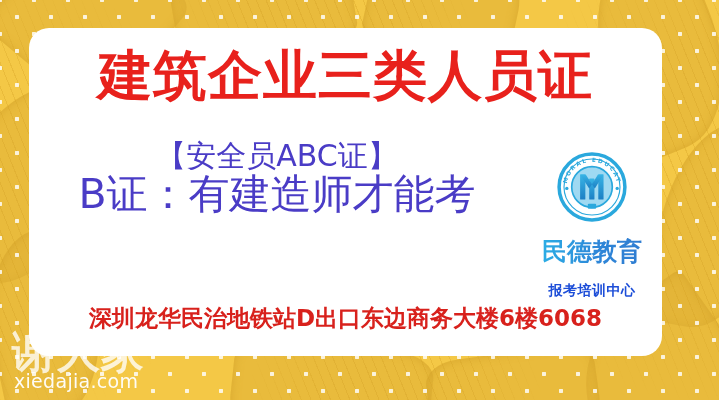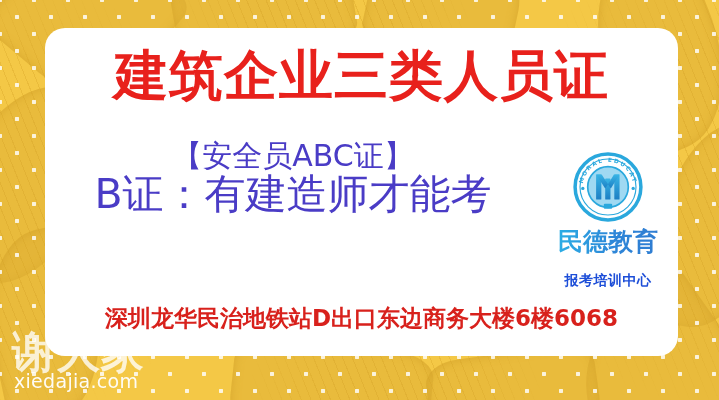--- a/index.html
+++ b/index.html
@@ -64,21 +64,21 @@
       radial-gradient(rgba(255,255,255,0.82) 2.1px, transparent 2.3px),
       radial-gradient(rgba(255,255,255,0.82) 2.1px, transparent 2.3px);
     background-size: 34px 34px, 34px 34px;
     background-position: 0 0, 17px 17px;
     pointer-events: none;
   }
 
   
   .card {
     position: absolute;
-    left: 45px;
+    left: 29px;
     top: 28px;
     width: 633px;
     height: 328px;
     background: #ffffff;
     border-radius: 20px;
     box-sizing: border-box;
   }
 
   .title {
     position: absolute;
@@ -138,21 +138,21 @@
     width: 132px;
     text-align: center;
   }
   .badge {
     width: 70px;
     height: 70px;
     margin: 0 auto;
     display: block;
   }
   .brand {
-    margin-top: 6px;
+    margin-top: 16px;
     font-size: 25px;
     font-weight: 700;
     letter-spacing: 0px;
     line-height: 1.1;
     background: linear-gradient(90deg, #2bb8e8 0%, #2e86d8 55%, #2f79cf 100%);
     -webkit-background-clip: text;
     background-clip: text;
     color: transparent;
     white-space: nowrap;
     font-family: "DejaVu Sans", "Liberation Sans", sans-serif;

